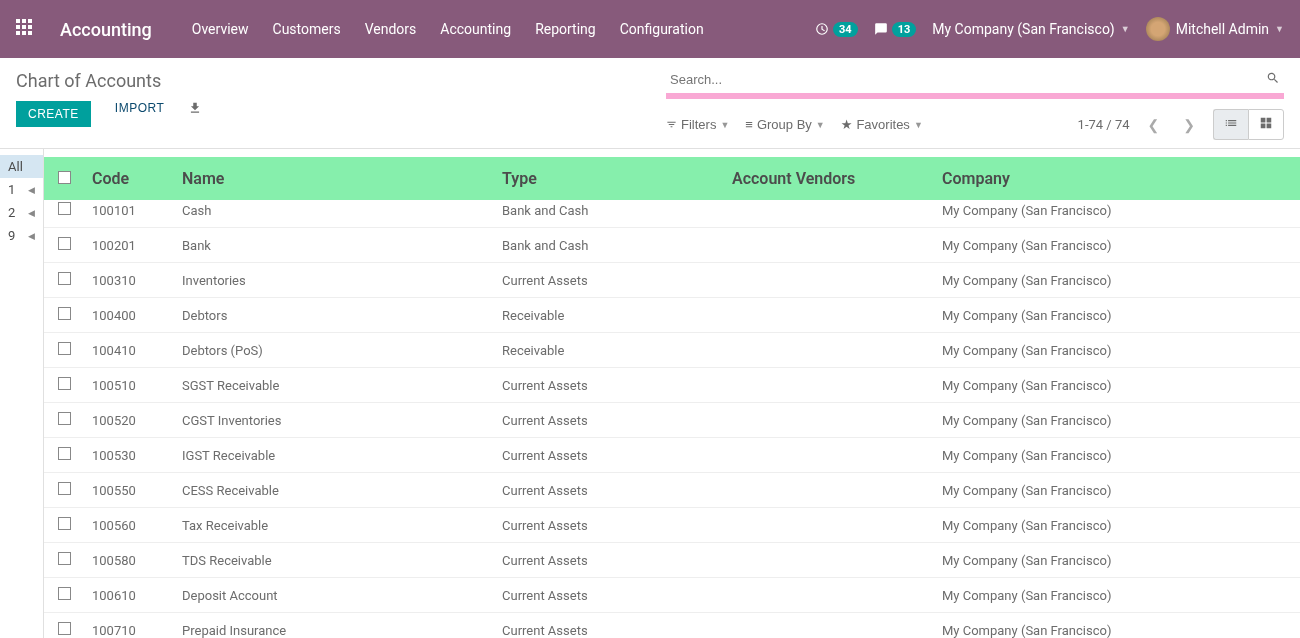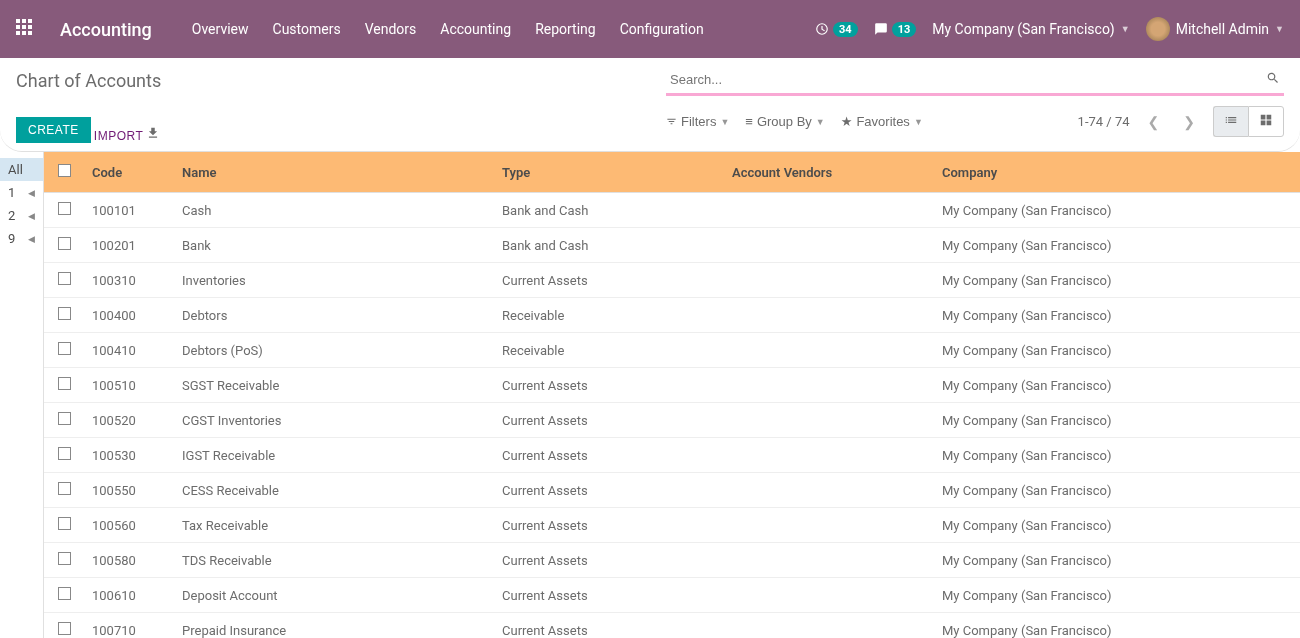--- a/index.html
+++ b/index.html
@@ -10,30 +10,30 @@
 .brand { font-size: 18px; font-weight: 500; margin-right: 40px; }
 .menu { display: flex; gap: 24px; flex: 1; }
 .menu-item { color: #fff; cursor: pointer; font-size: 14px; }
 .right-nav { display: flex; align-items: center; gap: 16px; }
 .badge-wrap { display: flex; align-items: center; gap: 4px; cursor: pointer; }
 .badge { background: #00a09d; color: #fff; font-size: 11px; padding: 1px 6px; border-radius: 8px; font-weight: bold; }
 .company-sel, .user-sel { display: flex; align-items: center; gap: 6px; cursor: pointer; font-size: 14px; }
 .avatar { width: 24px; height: 24px; border-radius: 50%; background: radial-gradient(circle, #d4a574 40%, #8b6f47 100%); }
 .caret { font-size: 9px; opacity: 0.7; }
 
-.control-panel { display: flex; border-bottom: 1px solid #e0e0e0; border-radius: 22px; }
+.control-panel { display: flex; border-bottom: 1px solid #e0e0e0; }
 .cp-left { flex: 1; padding: 12px 16px 8px 16px; }
 .cp-right { flex: 1; padding: 0; }
 .breadcrumb { font-size: 18px; color: #6c6c6c; margin-bottom: 10px; }
-.btn-row { display: flex; align-items: flex-end; gap: 3px; }
+.btn-row { display: flex; align-items: flex-start; gap: 24px; }
 .btn-create { background: #00a09d; color: #fff; border: none; padding: 6px 12px; font-size: 12px; font-weight: 500; cursor: pointer; letter-spacing: 0.5px; }
-.btn-import { color: #701a75; background: none; border: none; font-size: 12px; font-weight: 500; cursor: pointer; letter-spacing: 0.5px; margin-top: 28px; }
+.btn-import { color: #0c4a6e; background: none; border: none; font-size: 12px; font-weight: 500; cursor: pointer; letter-spacing: 0.5px; }
 .btn-download { background: none; border: none; color: #6c6c6c; cursor: pointer; font-size: 13px; }
 
-.search-box { border-bottom: 3px solid #f9a8d4; margin: 8px 16px 6px 0; display: flex; align-items: center; }
+.search-box { border-bottom: 6px solid #f9a8d4; margin: 8px 16px 6px 0; display: flex; align-items: center; }
 .search-input { flex: 1; border: none; outline: none; padding: 6px 4px; font-size: 13px; }
 .search-icon { color: #6c6c6c; cursor: pointer; padding: 4px; font-size: 15px; font-weight: bold; }
 
 .filter-row { display: flex; align-items: center; padding: 4px 16px 8px 0; }
 .filter-left { display: flex; gap: 16px; }
 .filter-btn { background: none; border: none; color: #6c6c6c; cursor: pointer; font-size: 13px; display: flex; align-items: center; gap: 4px; }
 .filter-right { margin-left: auto; display: flex; align-items: center; gap: 12px; text-align: center; }
 .pager-text { color: #6c6c6c; font-size: 13px; }
 .pager-arrow { color: #aaa; cursor: pointer; padding: 4px 6px; font-size: 14px; }
 .view-switch { display: flex; }
@@ -46,21 +46,21 @@
 .side-filter { width: 44px; border-right: 1px solid #e0e0e0; padding-top: 6px; }
 .side-item { padding: 4px 8px; cursor: pointer; font-size: 13px; color: #4c4c4c; display: flex; align-items: center; justify-content: space-between; }
 .side-item.active { background: #d5e6f2; }
 .side-arrow { font-size: 9px; color: #888; }
 
 .table-wrap { flex: 1; overflow-y: auto; position: relative; }
 .table-wrap::-webkit-scrollbar { width: 14px; }
 .table-wrap::-webkit-scrollbar-track { background: #f0f0f0; }
 .table-wrap::-webkit-scrollbar-thumb { background: #c0c0c0; border-radius: 2px; }
 table { width: 100%; border-collapse: collapse; }
-th { text-align: left; padding: 12px 8px; font-weight: 600; color: #4c4c4c; border-bottom: 1px solid #e0e0e0; font-size: 13px; background: #fdba74; position: sticky; top: 0; }
+th { text-align: left; padding: 12px 8px; font-weight: 600; color: #4c4c4c; border-bottom: 1px solid #e0e0e0; font-size: 16px; background: #86efac; position: sticky; top: 8px; }
 td { padding: 9px 8px; border-bottom: 1px solid #eee; color: #6c6c6c; font-size: 13px; }
 .chk { width: 40px; text-align: center; }
 .chk-box { width: 13px; height: 13px; border: 1.5px solid #888; display: inline-block; cursor: pointer; background: #fff; }
 .col-code { width: 90px; }
 .col-name { width: 320px; }
 .col-type { width: 230px; }
 .col-curr { width: 210px; }
 
 .icon-svg { width: 14px; height: 14px; fill: currentColor; }
 </style>

